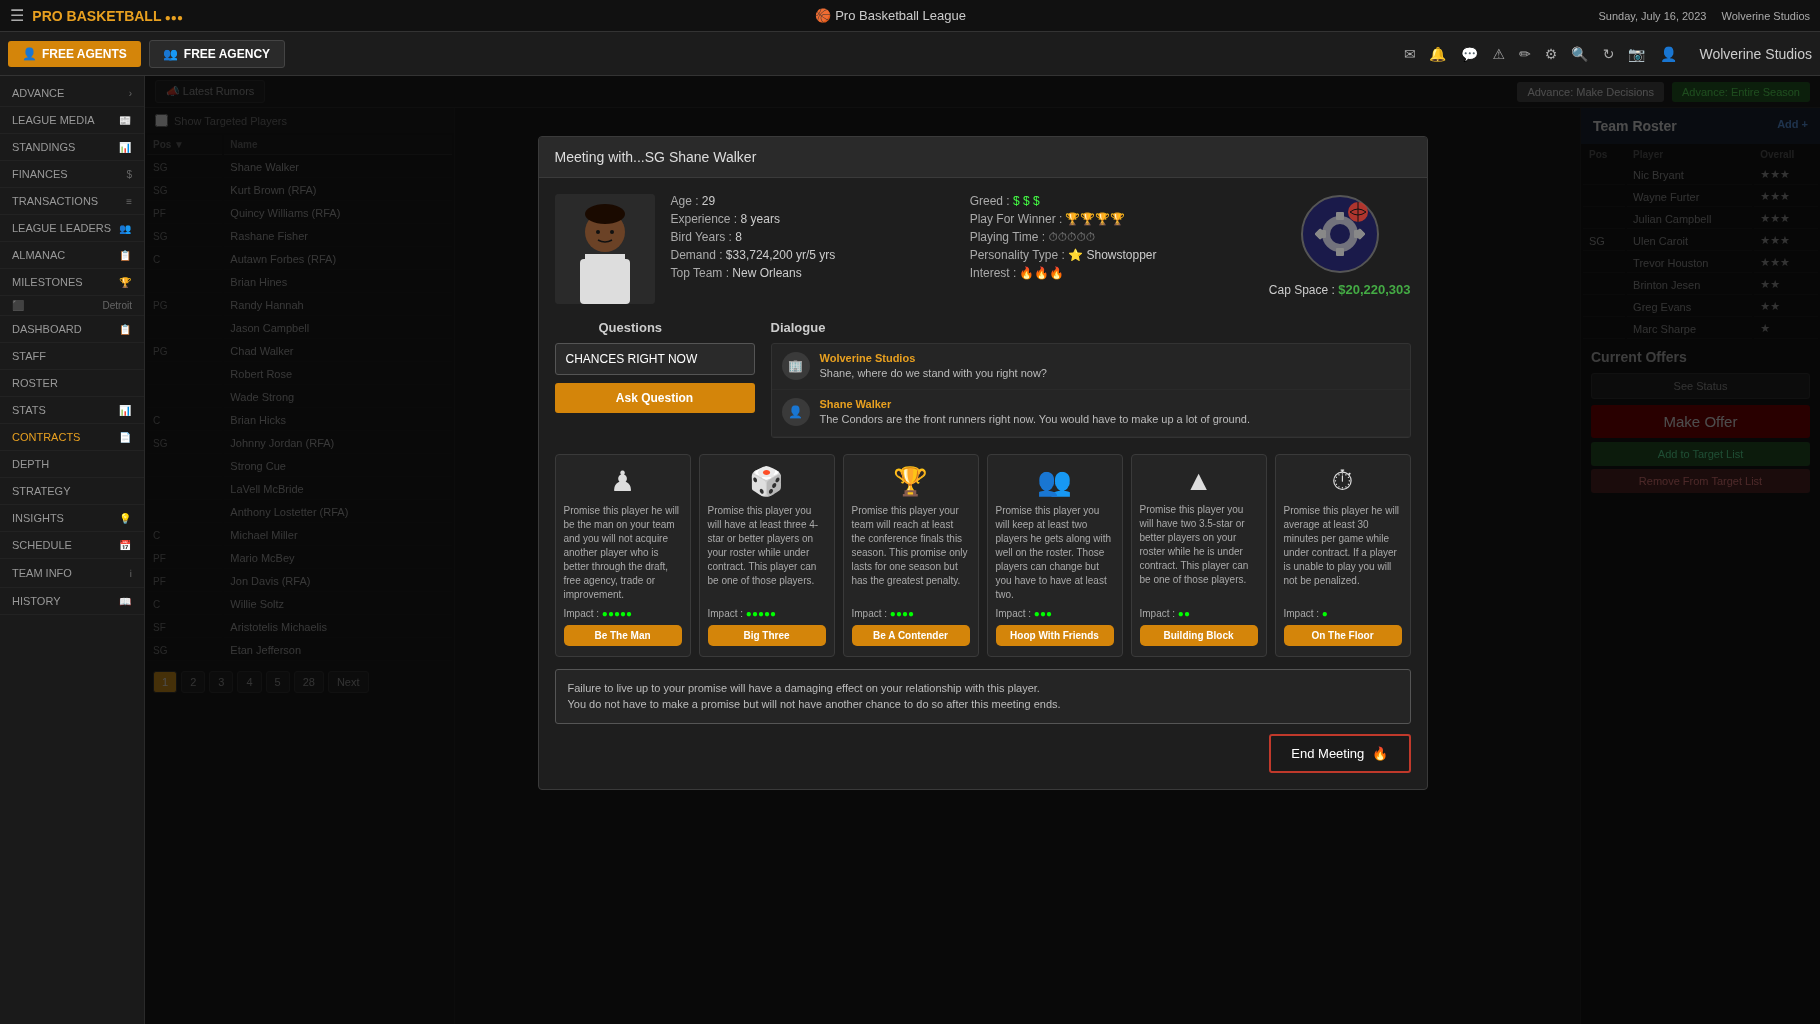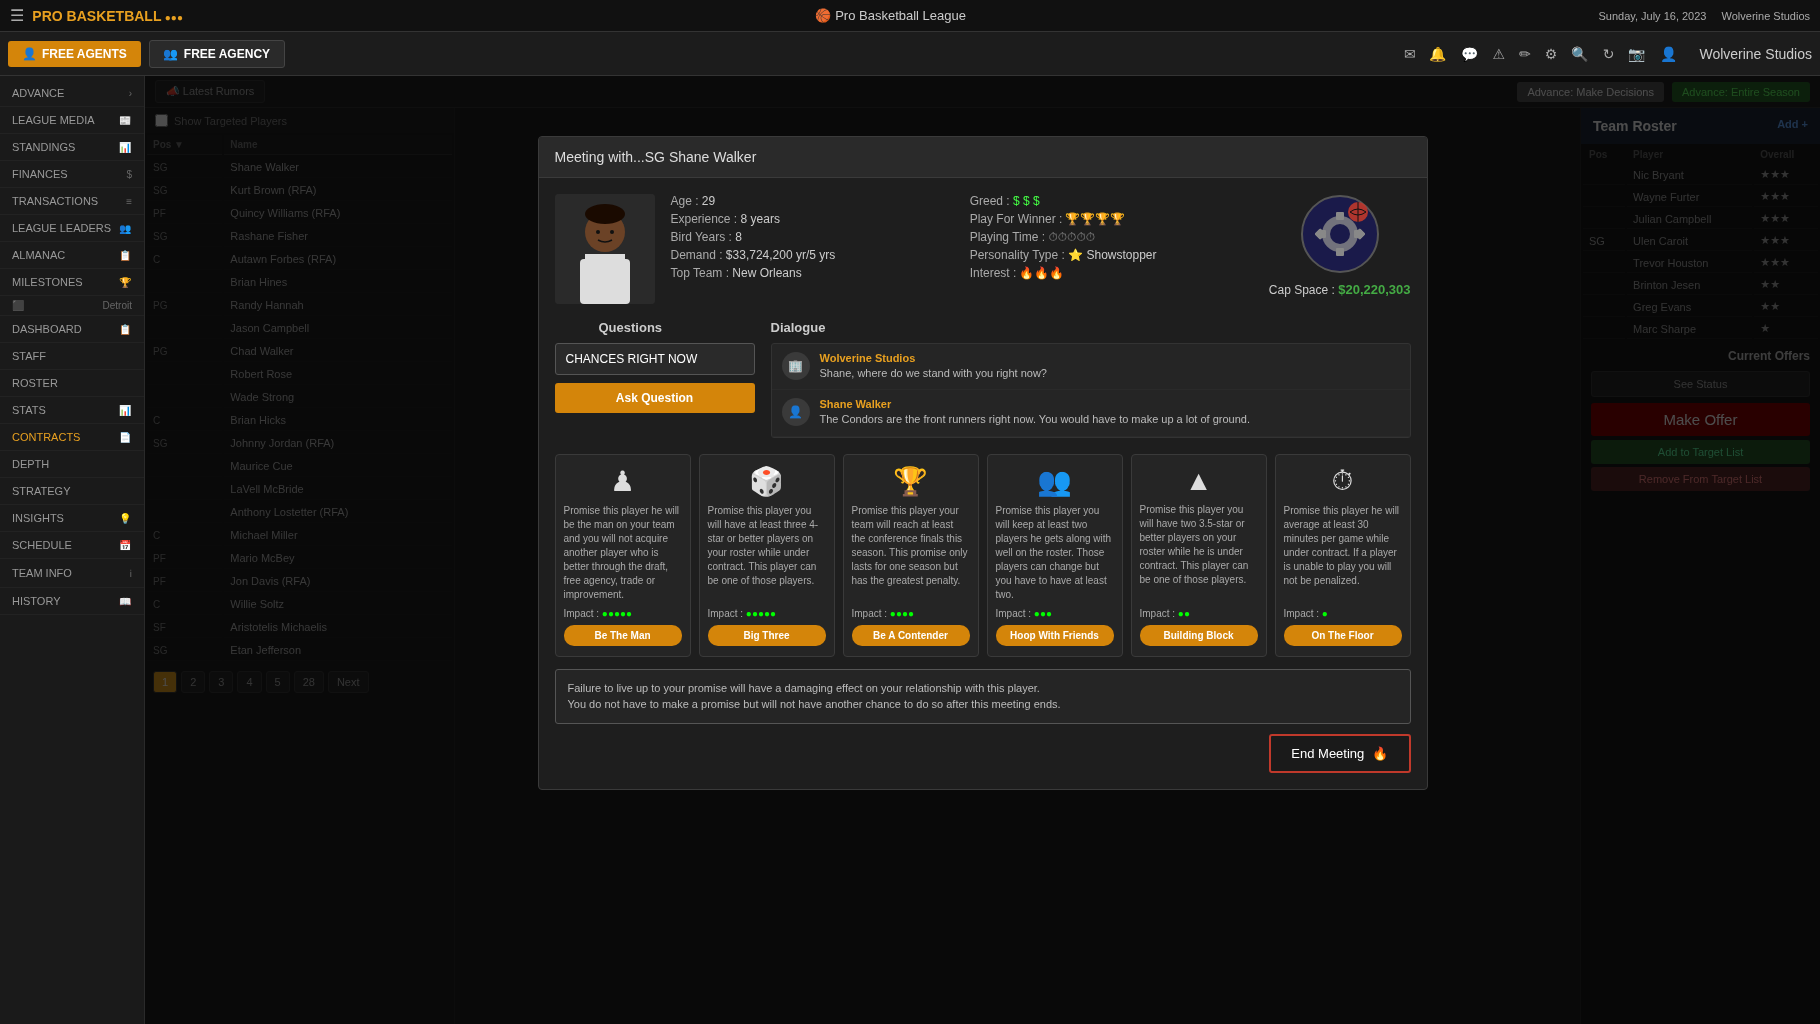--- a/index.html
+++ b/index.html
@@ -180,25 +180,24 @@
       color: #aaa;
       border-bottom: 1px solid #222;
     }
     .stars { color: #e8a020; font-size: 9px; }
 
     
     .current-offers {
       padding: 8px 10px;
     }
     .current-offers-title {
-      font-size: 12px;
+      font-size: 14px;
       color: #ccc;
       margin-bottom: 8px;
       font-weight: bold;
-      text-align: right;
     }
     .offer-btn {
       background: #2a2a2a;
       border: 1px solid #3a3a3a;
       color: #aaa;
       padding: 6px 10px;
       width: 100%;
       text-align: center;
       border-radius: 3px;
       cursor: pointer;
@@ -400,21 +399,21 @@
     }
     .impact-row {
       font-size: 10px;
       color: #aaa;
     }
     .impact-dot { color: #0f0; font-size: 10px; }
     .promise-btn {
       background: #d4850a;
       color: #fff;
       padding: 5px 4px;
-      border-radius: 10px;
+      border-radius: 5px;
       text-align: center;
       font-size: 10px;
       cursor: pointer;
       font-weight: bold;
     }
 
     
     .warning-box {
       background: #252525;
       border: 1px solid #555;
@@ -659,21 +658,21 @@
               <tr>
                 <td class="pos">C</td>
                 <td>Brian Hicks</td>
               </tr>
               <tr>
                 <td class="pos">SG</td>
                 <td>Johnny Jordan (RFA)</td>
               </tr>
               <tr>
                 <td class="pos"></td>
-                <td>Maurice Cue</td>
+                <td>Strong Cue</td>
               </tr>
               <tr>
                 <td class="pos"></td>
                 <td>LaVell McBride</td>
               </tr>
               <tr>
                 <td class="pos"></td>
                 <td>Anthony Lostetter (RFA)</td>
               </tr>
               <tr>

